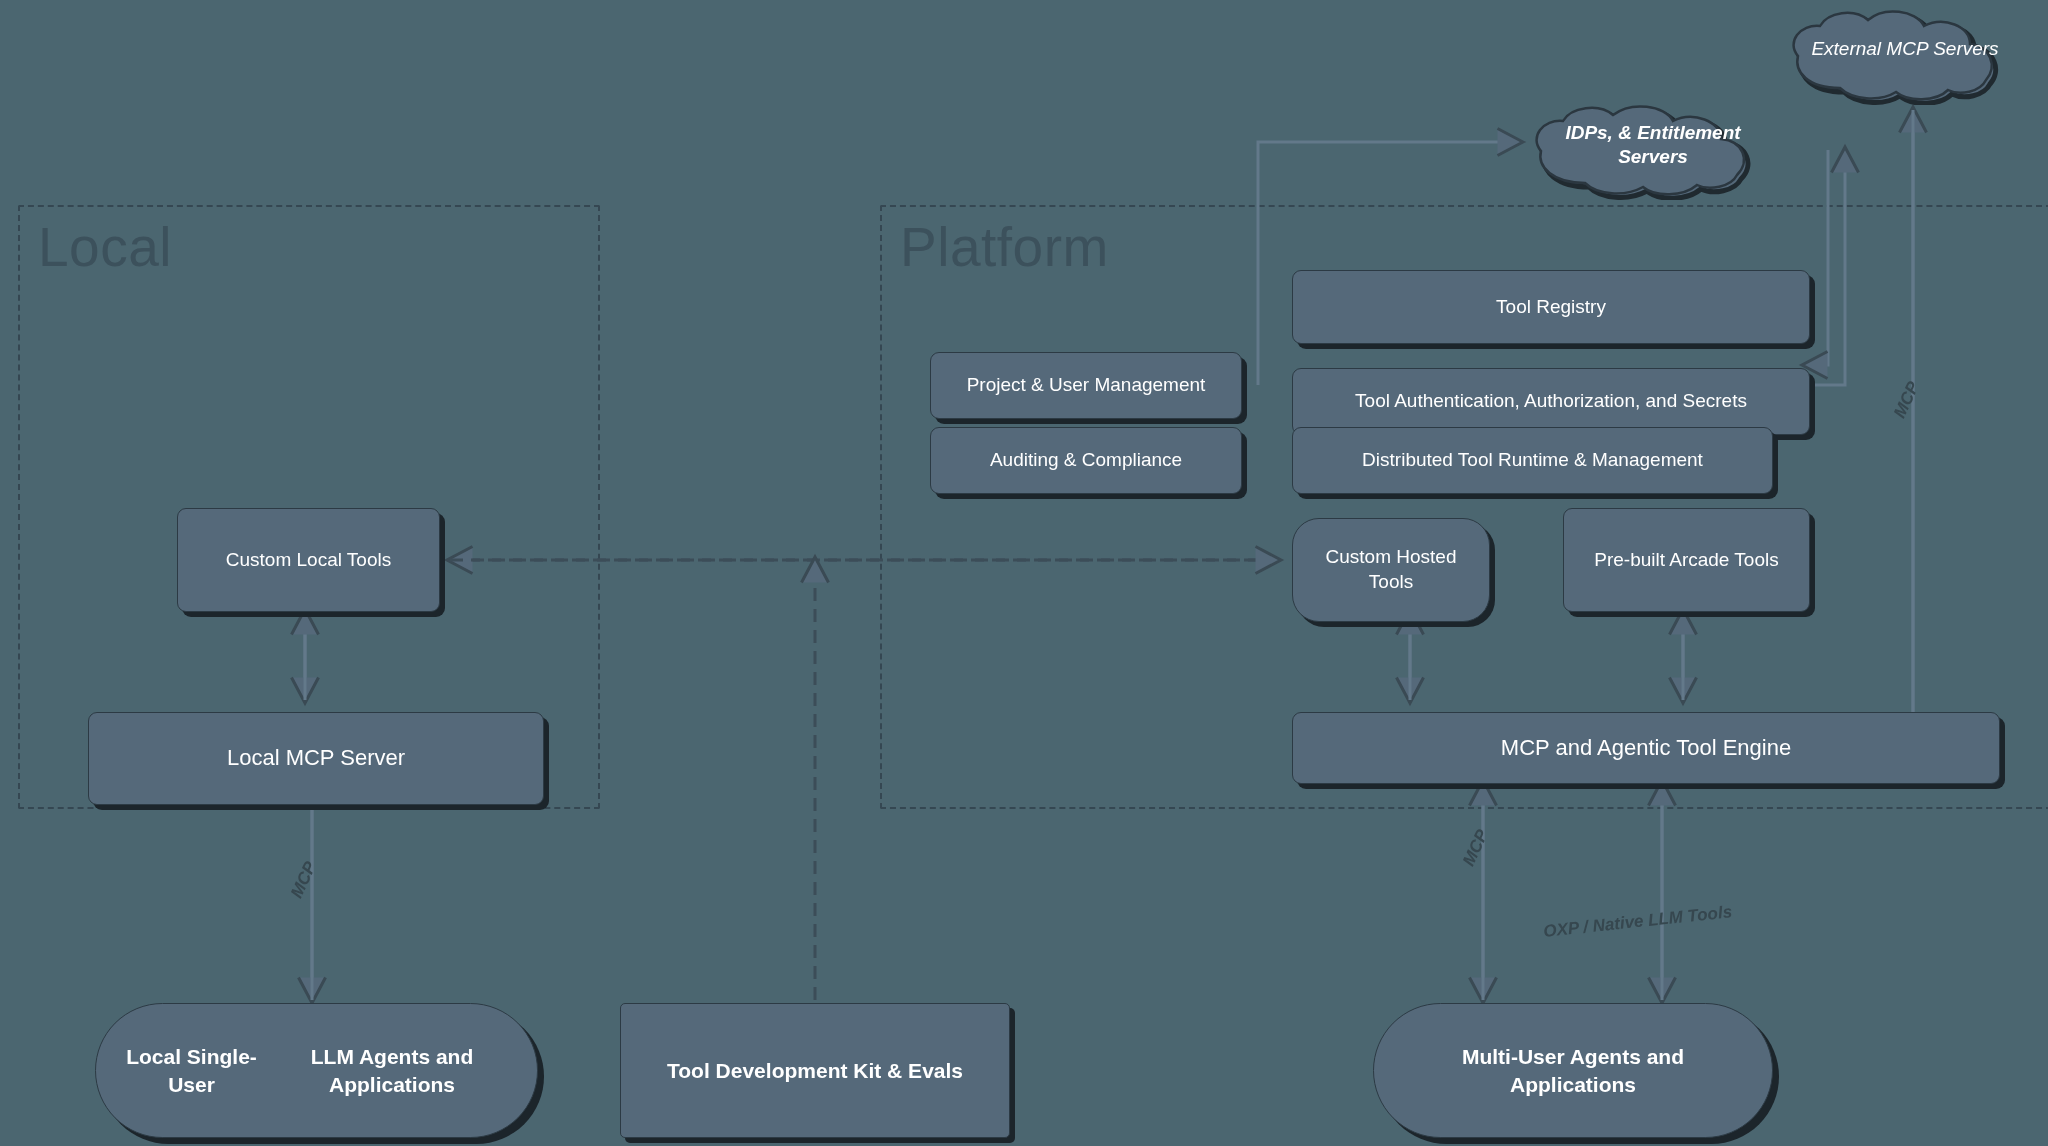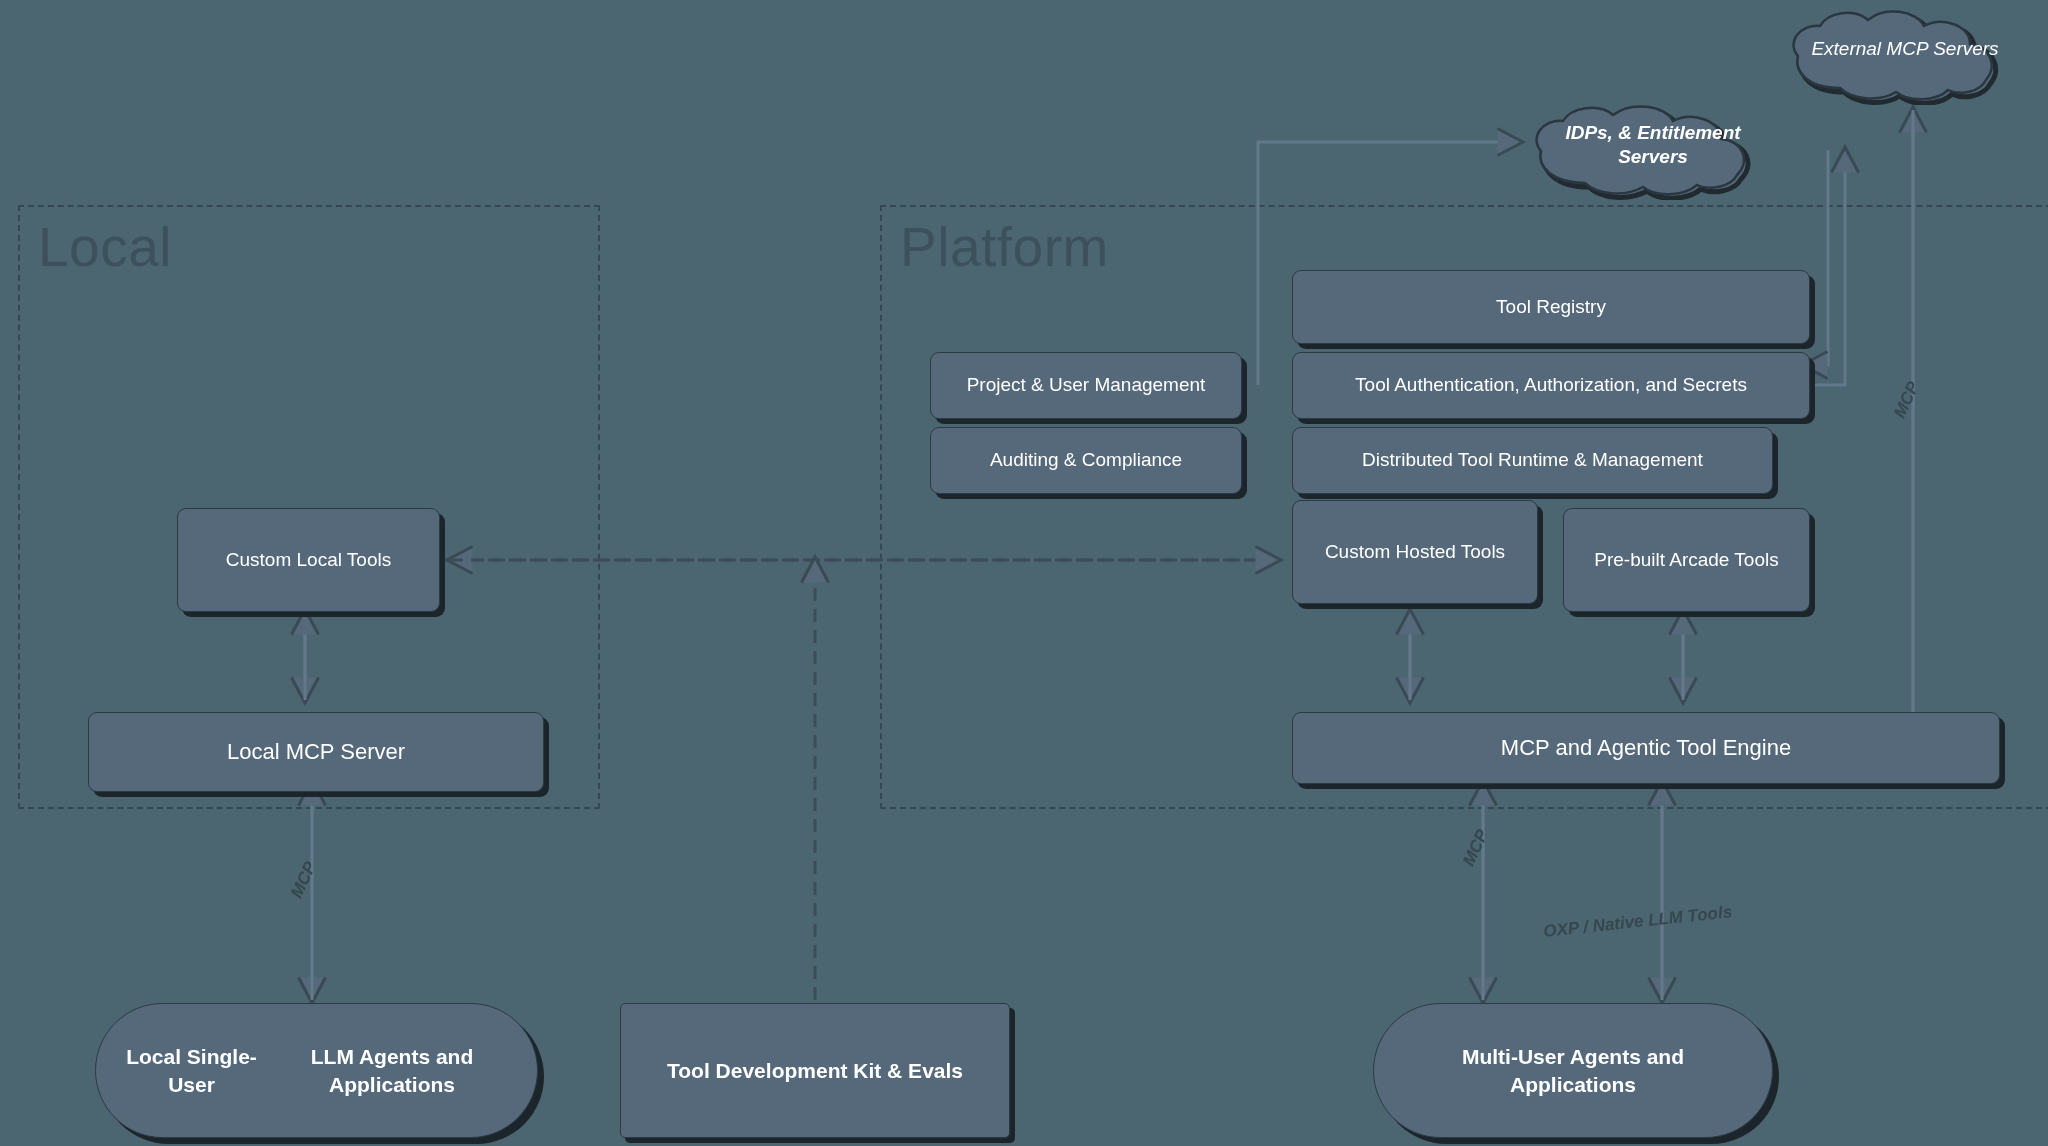--- a/index.html
+++ b/index.html
@@ -115,40 +115,40 @@
         <path d="M62,78 C30,78 14,62 18,46 C6,32 20,14 40,16 C48,2 76,-2 90,10
                  C108,-4 142,0 150,16 C170,6 198,16 198,34 C220,36 228,56 214,70
                  C208,82 186,86 174,80 C160,92 132,92 120,82 C102,92 74,90 62,78 Z" fill="#55697a" stroke="#2b3740" stroke-width="2.5"></path>
       </g>
     </svg>
     <div class="lbl" style="padding-bottom:10px;padding-left:44px;padding-right:44px;">IDPs, &amp; Entitlement Servers</div>
   </div>
 
   <div class="node" style="left:177px;top:508px;width:263px;height:104px;">Custom Local Tools</div>
 
-  <div class="node" style="left:88px;top:712px;width:456px;height:80px;font-size:22px;">Local MCP Server</div>
+  <div class="node" style="left:88px;top:712px;width:456px;height:93px;font-size:22px;">Local MCP Server</div>
 
   <div class="node cap bold" style="left:95px;top:1003px;width:443px;height:135px;flex-direction:row;">
     <span>Local Single-User</span>
     <span>LLM Agents and Applications</span>
   </div>
 
   <div class="node sq bold" style="left:620px;top:1003px;width:390px;height:135px;">Tool Development Kit &amp; Evals</div>
 
   <div class="node" style="left:930px;top:352px;width:312px;height:67px;">Project &amp; User Management</div>
 
   <div class="node" style="left:930px;top:427px;width:312px;height:67px;">Auditing &amp; Compliance</div>
 
   <div class="node" style="left:1292px;top:270px;width:518px;height:74px;">Tool Registry</div>
 
-  <div class="node" style="left:1292px;top:352px;width:518px;height:67px;">Tool Authentication, Authorization, and Secrets</div>
+  <div class="node" style="left:1292px;top:368px;width:518px;height:67px;">Tool Authentication, Authorization, and Secrets</div>
 
   <div class="node" style="left:1292px;top:427px;width:481px;height:67px;">Distributed Tool Runtime &amp; Management</div>
 
-  <div class="node" style="left:1292px;top:500px;width:246px;height:104px;">Custom Hosted Tools</div>
+  <div class="node" style="left:1292px;top:518px;width:198px;height:104px;border-radius:27px;">Custom Hosted Tools</div>
 
   <div class="node" style="left:1563px;top:508px;width:247px;height:104px;">Pre-built Arcade Tools</div>
 
   <div class="node" style="left:1292px;top:712px;width:708px;height:72px;font-size:22px;text-align:center;">MCP and Agentic Tool Engine</div>
 
   <div class="node cap bold" style="left:1373px;top:1003px;width:400px;height:135px;flex-direction:column;">
     <span>Multi-User Agents and</span>
     <span>Applications</span>
   </div>
 

